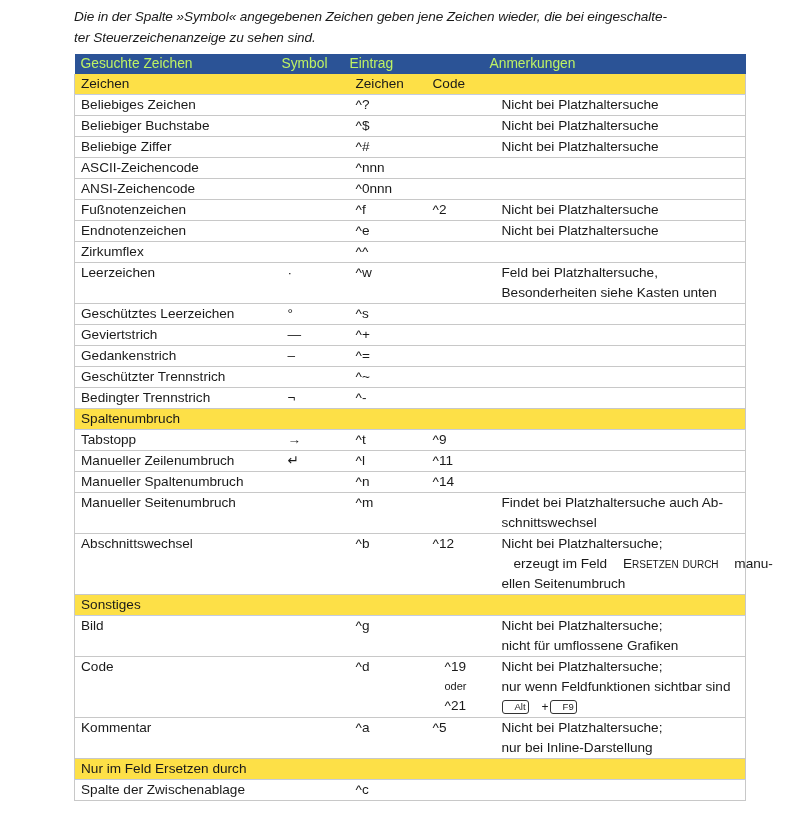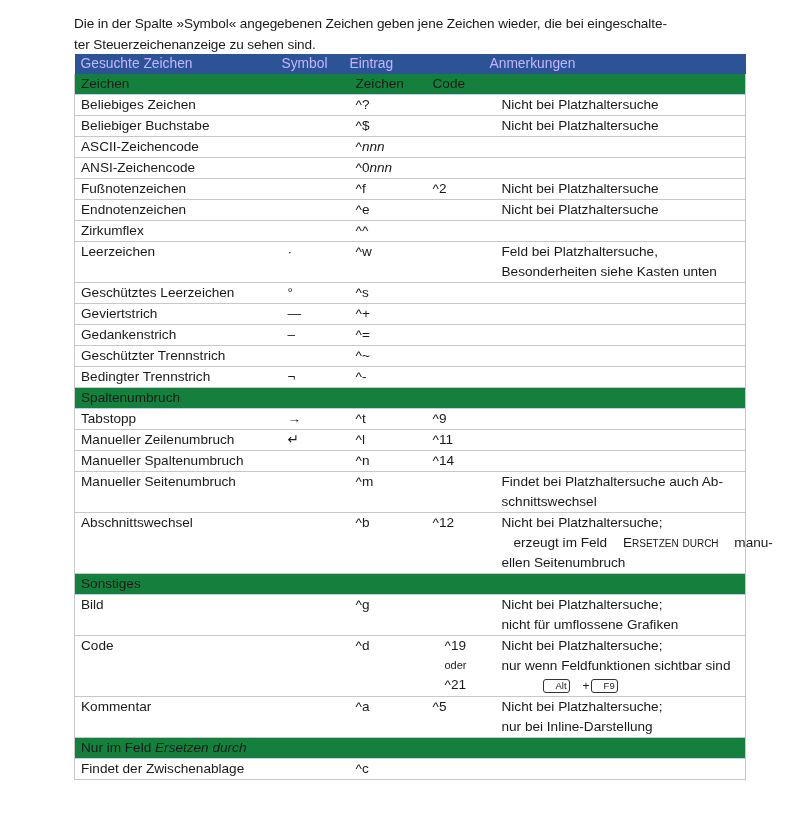--- a/index.html
+++ b/index.html
@@ -2,58 +2,58 @@
 <html><head>
 <meta charset="utf-8">
 <style>
   html, body { margin: 0; padding: 0; background: #ffffff; }
   body {
     width: 790px; height: 821px; position: relative; overflow: hidden;
     font-family: "Liberation Sans", "DejaVu Sans", sans-serif;
     color: #1a1a1a;
   }
   .intro {
-    position: absolute; left: 74px; top: 13px; width: 680px;
-    font-size: 13.6px; line-height: 21px; letter-spacing: -0.1px;
+    position: absolute; left: 74px; top: 6px; width: 680px;
+    font-size: 13.6px; line-height: 21px; letter-spacing: -0.1px; font-style: italic;
   }
   table.ref {
     position: absolute; left: 74px; top: 54px; width: 671px;
     border-collapse: collapse; table-layout: fixed;
     font-size: 13.6px;
   }
   table.ref col.c1 { width: 201px; }
   table.ref col.c2 { width: 74px; }
   table.ref col.c3 { width: 77px; }
   table.ref col.c4 { width: 57px; }
   table.ref col.c5 { width: 262px; }
   table.ref td, table.ref th {
     padding: 0 0 0 6px; line-height: 20px; vertical-align: top;
     text-align: left; font-weight: normal; white-space: nowrap;
   }
   tr.head th {
-    background: #2b5396; color: #c4b5fd; height: 20px; line-height: 20px;
+    background: #2b5396; color: #bef264; height: 20px; line-height: 20px;
     font-size: 13.8px;
   }
   tr.head th.center { text-align: left; padding-left: 0; }
   tr.sub td, tr.section td {
-    background: #15803d; border-bottom: 1px solid #c4cce0;
+    background: #fde047; border-bottom: 1px solid #c4cce0;
   }
   tr.row td { border-bottom: 1px solid #c8c8c8; }
   table.ref tr.row td:first-child,
   table.ref tr.sub td:first-child,
   table.ref tr.section td:first-child { border-left: 1px solid #c8c8c8; }
   table.ref tr.row td:last-child,
   table.ref tr.sub td:last-child,
   table.ref tr.section td:last-child { border-right: 1px solid #c8c8c8; }
   .sym { padding-left: 12px !important; }
   .sym span { display: inline-block; }
   .small { font-size: 11px; line-height: 19px; display: block; padding-left: 1px; }
   .multi span { display: block; padding-left: 12px; }
   .sc { font-variant: small-caps; }
-  .it { font-style: italic; }
+  .it { }
   .key {
     display: inline-block; border: 1px solid #333; border-radius: 3px;
     font-size: 9.5px; line-height: 12px; padding: 0 2px; vertical-align: 1px;
   }
   .plus { font-size: 12px; margin: 0 1px; }
 </style>
 </head>
 <body>
 
 <div class="intro">
@@ -95,20 +95,29 @@
       <tr class="row">
         <td><span>Beliebiger Buchstabe</span></td>
         <td class="sym"><span></span></td>
         <td><span>^$</span></td>
         <td><span></span></td>
         <td class="multi">
           <span>Nicht bei Platzhaltersuche</span>
         </td>
       </tr>
       <tr class="row">
+        <td><span>Beliebige Ziffer</span></td>
+        <td class="sym"><span></span></td>
+        <td><span>^#</span></td>
+        <td><span></span></td>
+        <td class="multi">
+          <span>Nicht bei Platzhaltersuche</span>
+        </td>
+      </tr>
+      <tr class="row">
         <td><span>ASCII-Zeichencode</span></td>
         <td class="sym"><span></span></td>
         <td><span>^</span><span class="it">nnn</span></td>
         <td><span></span></td>
         <td class="multi"></td>
       </tr>
       <tr class="row">
         <td><span>ANSI-Zeichencode</span></td>
         <td class="sym"><span></span></td>
         <td><span>^0</span><span class="it">nnn</span></td>
@@ -248,37 +257,37 @@
         <td class="sym"><span></span></td>
         <td><span>^d</span></td>
         <td class="multi">
           <span>^19</span>
           <span class="small">oder</span>
           <span>^21</span>
         </td>
         <td class="multi">
           <span>Nicht bei Platzhaltersuche;</span>
           <span>nur wenn Feldfunktionen sichtbar sind</span>
-          <span><span class="key" style="display: inline-block; margin-left: 41px;">Alt</span><span class="plus" style="display: inline;">+</span><span class="key" style="display: inline-block;">F9</span></span>
+          <span><span class="key" style="display: inline-block;">Alt</span><span class="plus" style="display: inline;">+</span><span class="key" style="display: inline-block;">F9</span></span>
         </td>
       </tr>
       <tr class="row">
         <td><span>Kommentar</span></td>
         <td class="sym"><span></span></td>
         <td><span>^a</span></td>
         <td><span>^5</span></td>
         <td class="multi">
           <span>Nicht bei Platzhaltersuche;</span>
           <span>nur bei Inline-Darstellung</span>
         </td>
       </tr>
       <tr class="section">
         <td colspan="5"><span>Nur im Feld </span><span class="it">Ersetzen durch</span></td>
       </tr>
       <tr class="row">
-        <td><span>Findet der Zwischenablage</span></td>
+        <td><span>Spalte der Zwischenablage</span></td>
         <td class="sym"><span></span></td>
         <td><span>^c</span></td>
         <td><span></span></td>
         <td class="multi"></td>
       </tr>
     </tbody>
 </table>
 
 </body></html>

